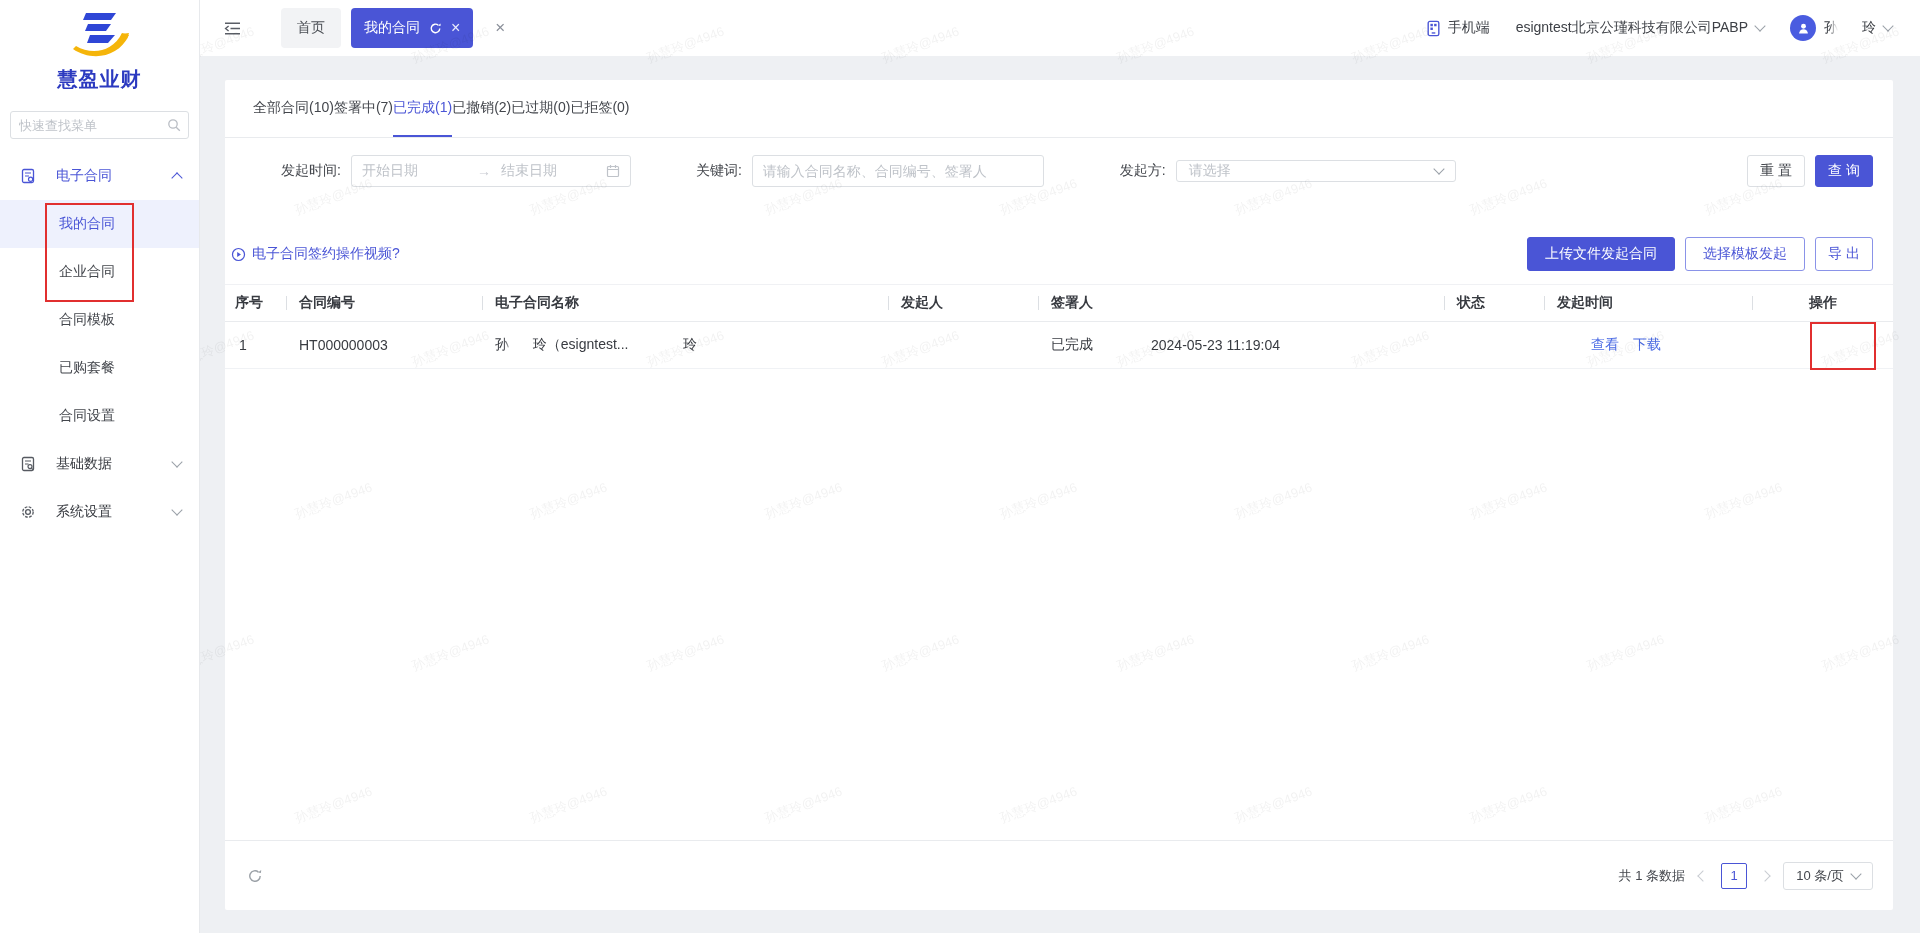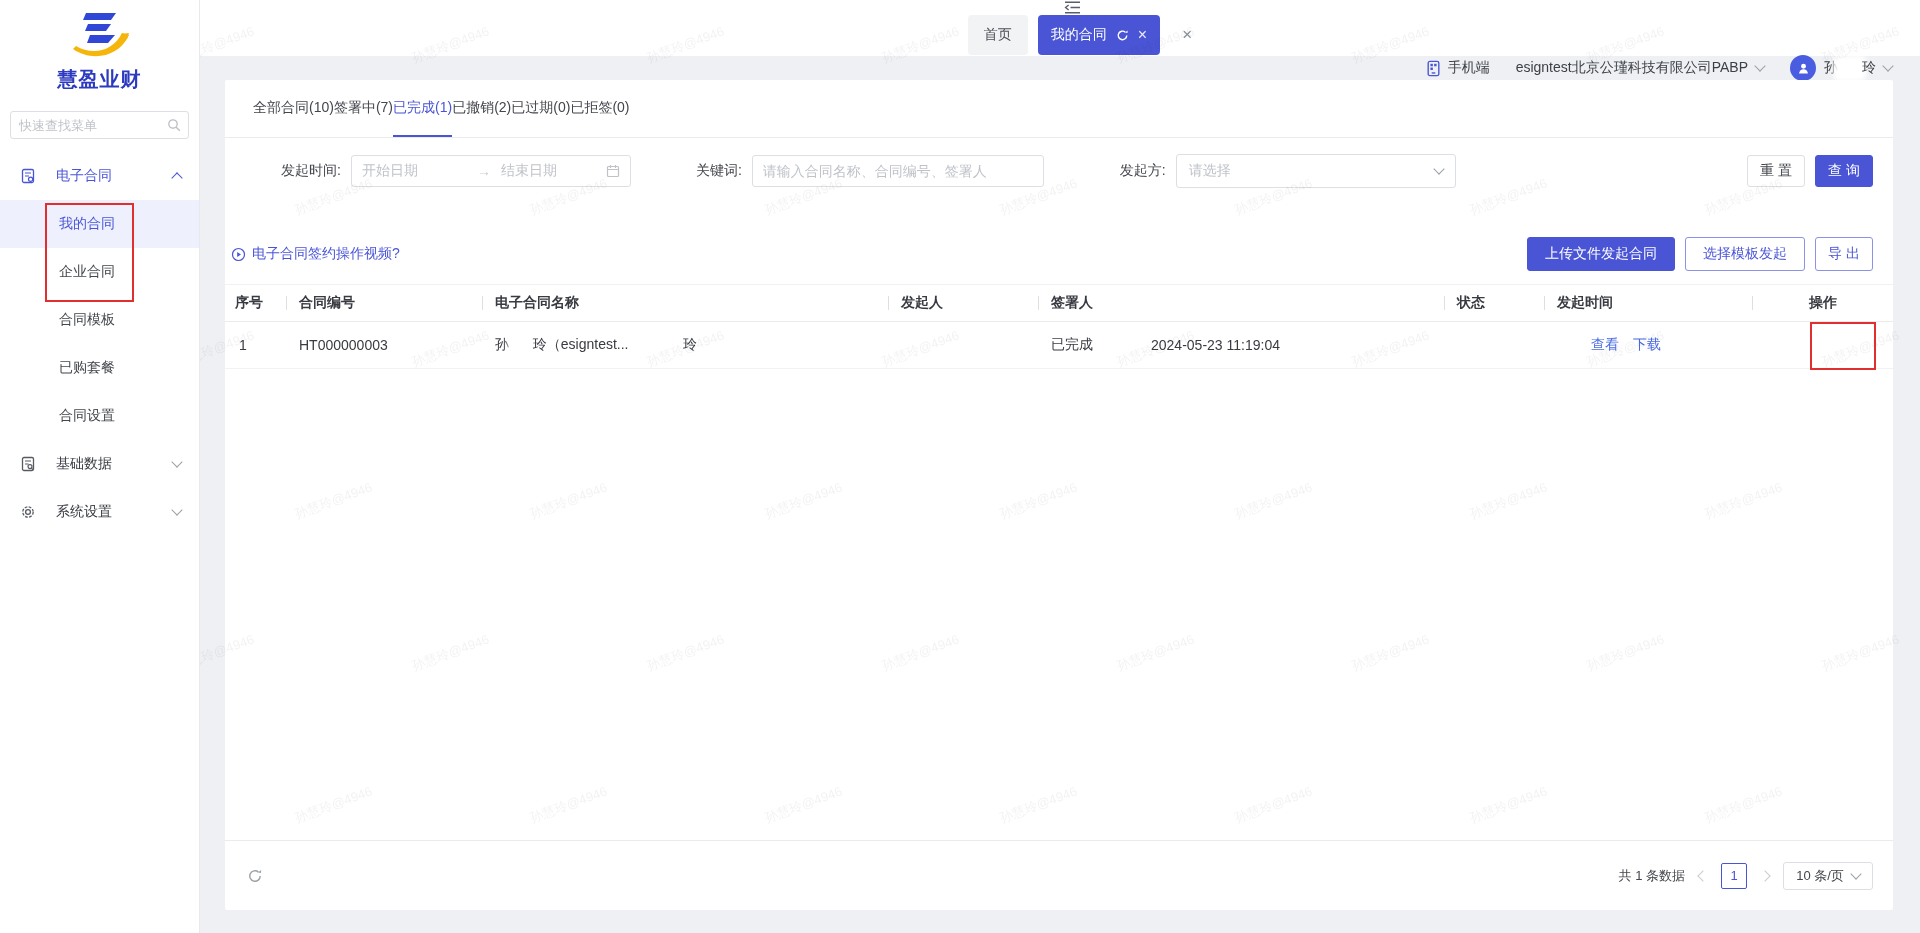--- a/index.html
+++ b/index.html
@@ -31,21 +31,21 @@
   
   .chev{display:inline-block;width:7px;height:7px;border-right:1.5px solid #9aa0a8;border-bottom:1.5px solid #9aa0a8;}
   .chev-down{transform:rotate(45deg);margin-top:-4px;}
   .chev-up{transform:rotate(-135deg);margin-top:4px;}
   .chev-left{transform:rotate(135deg);}
   .chev-right{transform:rotate(-45deg);}
   .chev-accent{border-color:#4a55d6;}
   .chev-dis{border-color:#c9ccd2;}
 
   
-  .topbar{position:absolute;left:200px;top:0;right:0;height:56px;background:#fff;display:flex;align-items:center;flex-direction:column;}
+  .topbar{position:absolute;left:200px;top:0;right:0;height:56px;background:#fff;display:flex;align-items:center;}
   .fold{margin-left:24px;cursor:pointer;display:flex;}
   .tabs{display:flex;align-items:center;margin-left:40px;gap:10px;}
   .tab{height:40px;border-radius:4px;display:flex;align-items:center;padding:0 16px;font-size:14px;
        background:#f2f3f5;color:#4b4f55;cursor:pointer;}
   .tab-active{background:#4a55d6;color:#fff;gap:9px;padding:0 13px;}
   .tab-icon{display:flex;cursor:pointer;}
   .tab-close{color:#eceefc;font-size:16px;line-height:1;cursor:pointer;}
   .stray-x{color:#8a8f99;font-size:17px;margin-left:12px;cursor:pointer;}
   .top-right{margin-left:auto;display:flex;align-items:center;margin-right:28px;gap:26px;}
   .mobile{display:flex;align-items:center;gap:6px;font-size:14px;color:#3d4046;cursor:pointer;}
@@ -64,21 +64,21 @@
 
   .filter-row{display:flex;align-items:center;margin-top:17px;height:32px;font-size:14px;}
   .f-label{color:#43464c;white-space:nowrap;}
   .ml56{margin-left:56px;} .ml65{margin-left:65px;} .ml76{margin-left:76px;}
   .date-range{margin-left:10px;width:280px;height:32px;border:1px solid #dcdfe3;border-radius:3px;display:flex;
               align-items:center;padding:0 10px;box-sizing:border-box;color:#bfc3c9;background:#fff;cursor:pointer;}
   .date-range .ph{flex:1;}
   .date-range .arrow{margin:0 10px;color:#c9ccd2;}
   .kw-input{margin-left:10px;width:292px;height:32px;border:1px solid #dcdfe3;border-radius:3px;box-sizing:border-box;
             padding:0 10px;font-size:14px;outline:none;font-family:inherit;color:#333;}
-  .sel{margin-left:10px;width:280px;height:34px;border:1px solid #dcdfe3;border-radius:3px;box-sizing:border-box;
+  .sel{margin-left:10px;width:280px;height:22px;border:1px solid #dcdfe3;border-radius:3px;box-sizing:border-box;
        display:flex;align-items:center;padding:0 12px;color:#bfc3c9;background:#fff;cursor:pointer;}
   .sel .ph{flex:1;}
   .btn{height:32px;border-radius:3px;font-size:14px;display:flex;align-items:center;justify-content:center;
        box-sizing:border-box;cursor:pointer;white-space:nowrap;}
   .btn-plain{border:1px solid #dcdfe3;background:#fff;color:#43464c;width:58px;}
   .btn-primary{background:#4a55d6;color:#fff;border:1px solid #4a55d6;}
   .btn-outline{background:#fff;color:#4a55d6;border:1px solid #8a93e8;}
   .btn-reset{margin-left:auto;}
   .btn-query{width:58px;margin:0 20px 0 10px;}
 

